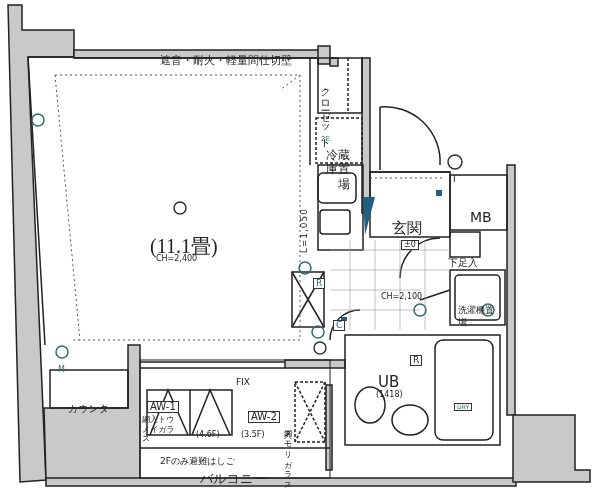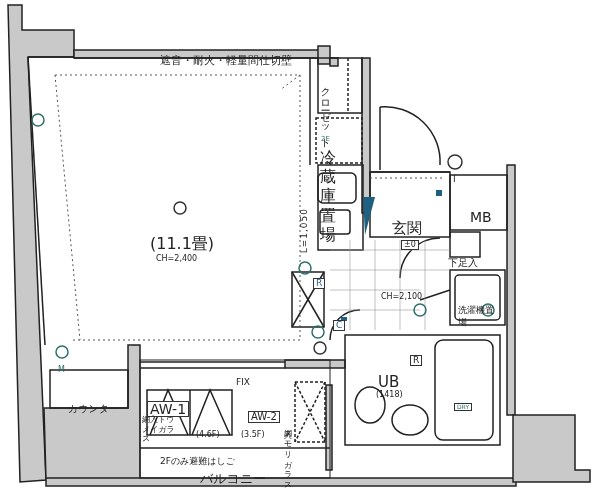--- a/index.html
+++ b/index.html
@@ -133,23 +133,23 @@
     <rect x="436" y="190" width="6" height="6"></rect>
     <polygon points="363,197 375,197 365,235"></polygon>
     <rect x="341" y="317" width="6" height="4"></rect>
   </g>
 </svg>
 
 <div class="lbl" style="left:160px;top:37px;font-size:11px;">遮音・耐火・軽量間仕切壁</div>
 
 <div class="lbl vtext" style="left:320px;top:62px;font-size:10px;">クローゼット</div>
 <div class="lbl" style="left:321px;top:118px;font-size:7px;color:#2f6f6a;">2E</div>
-<div class="lbl" style="left:320px;top:130px;font-size:16px;width:30px;white-space:normal;text-align:left;line-height:1.2;">冷蔵庫置場</div>
+<div class="lbl" style="left:320px;top:130px;font-size:12px;width:30px;white-space:normal;text-align:right;line-height:1.2;">冷蔵庫置場</div>
 
-<div class="lbl" style="left:150px;top:218px;font-size:16px;">(11.1畳)</div>
+<div class="lbl" style="left:150px;top:218px;font-size:20px;font-family:Liberation Serif, serif;">(11.1畳)</div>
 <div class="lbl" style="left:156px;top:237px;font-size:8px;">CH=2,400</div>
 
 <div class="lbl vtext" style="left:300px;top:190px;font-size:9px;transform:rotate(180deg);">L=1,050</div>
 
 <div class="lbl" style="left:392px;top:203px;font-size:15px;">玄関</div>
 <div class="lbl tag" style="left:401px;top:222px;font-size:8px;">±0</div>
 
 <div class="lbl" style="left:470px;top:192px;font-size:14px;">MB</div>
 <div class="lbl" style="left:448px;top:240px;font-size:10px;">下足入</div>
 
@@ -161,21 +161,21 @@
 <div class="lbl tag" style="left:410px;top:337px;font-size:9px;">R</div>
 <div class="lbl" style="left:58px;top:348px;font-size:8px;color:#2f6f6a;">M</div>
 <div class="lbl" style="left:453px;top:157px;font-size:9px;">I</div>
 
 <div class="lbl" style="left:378px;top:357px;font-size:15px;">UB</div>
 <div class="lbl" style="left:376px;top:373px;font-size:8px;">(1418)</div>
 <div class="lbl tag" style="left:454px;top:385px;font-size:6px;color:#2f6f6a;">DRY</div>
 
 <div class="lbl" style="left:68px;top:386px;font-size:10px;">カウンター</div>
 
-<div class="lbl tag" style="left:147px;top:383px;font-size:14px;">AW-1</div>
+<div class="lbl tag" style="left:147px;top:383px;font-size:10px;">AW-1</div>
 <div class="lbl" style="left:142px;top:397px;font-size:8px;width:40px;white-space:normal;text-align:left;line-height:1.2;">網入トウメイガラス</div>
 <div class="lbl" style="left:236px;top:360px;font-size:9px;">FIX</div>
 <div class="lbl tag" style="left:248px;top:393px;font-size:10px;">AW-2</div>
 <div class="lbl vtext" style="left:283px;top:405px;font-size:8px;">網入スモリガラス</div>
 <div class="lbl" style="left:196px;top:413px;font-size:8px;">(4.6F)</div>
 <div class="lbl" style="left:241px;top:413px;font-size:8px;">(3.5F)</div>
 
 <div class="lbl" style="left:160px;top:439px;font-size:9px;">2Fのみ避難はしご</div>
 <div class="lbl" style="left:200px;top:454px;font-size:13px;">バルコニー</div>
 

